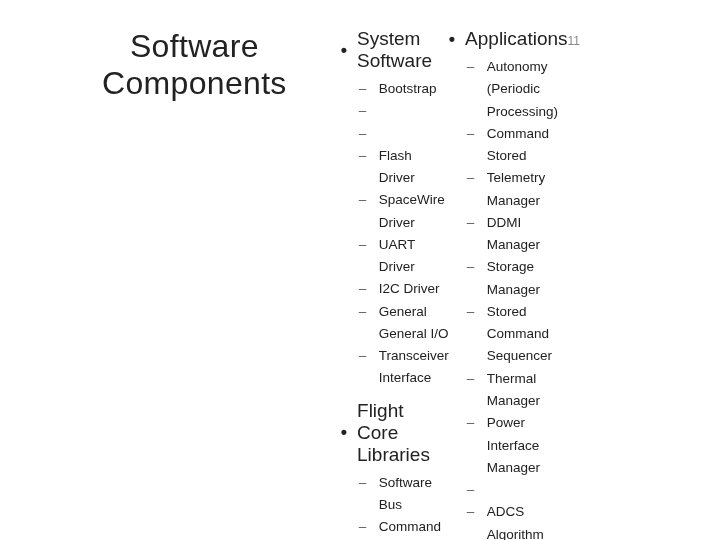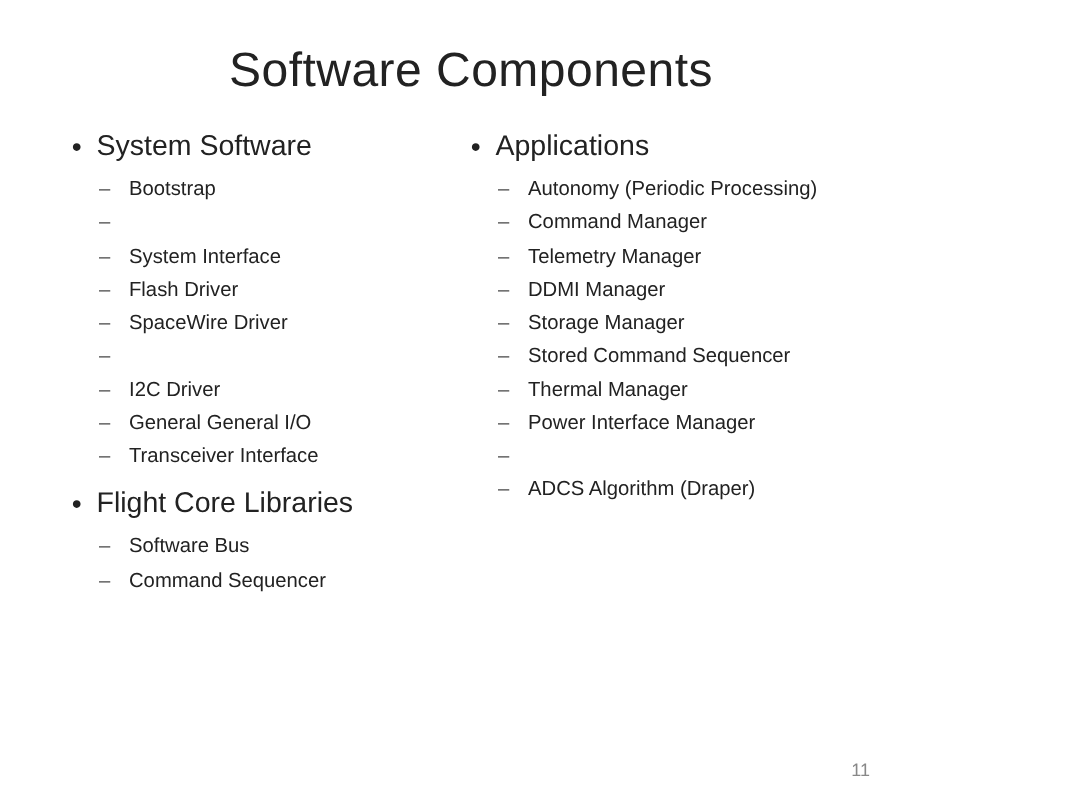--- a/index.html
+++ b/index.html
@@ -9,21 +9,20 @@
       background: #ffffff;
       font-family: 'Segoe UI', Arial, sans-serif;
       color: #222;
       overflow: hidden;
     }
     .slide {
       width: 628px;
       height: 540px;
       padding: 28px 48px 20px 48px;
       display: flex;
-      flex-direction: column;
     }
     .slide-title {
       font-size: 32px;
       font-weight: 400;
       color: #222;
       margin-bottom: 22px;
       text-align: center;
       letter-spacing: 0.01em;
     }
     .content-area {
@@ -97,32 +96,32 @@
         <ul class="sub-list">
           <li>
               <span class="dash">–</span>
               <span>Bootstrap</span>
             </li>
           <li>
               <span class="dash">–</span>
             </li>
           <li>
               <span class="dash">–</span>
-              <span>System Interface</span>
             </li>
           <li>
               <span class="dash">–</span>
               <span>Flash Driver</span>
             </li>
           <li>
               <span class="dash">–</span>
               <span>SpaceWire Driver</span>
             </li>
           <li>
               <span class="dash">–</span>
+              <span>UART Driver</span>
             </li>
           <li>
               <span class="dash">–</span>
               <span>I2C Driver</span>
             </li>
           <li>
               <span class="dash">–</span>
               <span>General General I/O</span>
             </li>
           <li>
@@ -157,21 +156,21 @@
           <span class="bullet-dot">•</span>
           <span>Applications</span>
         </div>
         <ul class="sub-list">
           <li>
               <span class="dash">–</span>
               <span>Autonomy (Periodic Processing)</span>
             </li>
           <li>
               <span class="dash">–</span>
-              <span>Command Manager</span>
+              <span>Command Stored</span>
             </li>
           <li>
               <span class="dash">–</span>
               <span>Telemetry Manager</span>
             </li>
           <li>
               <span class="dash">–</span>
               <span>DDMI Manager</span>
             </li>
           <li>

